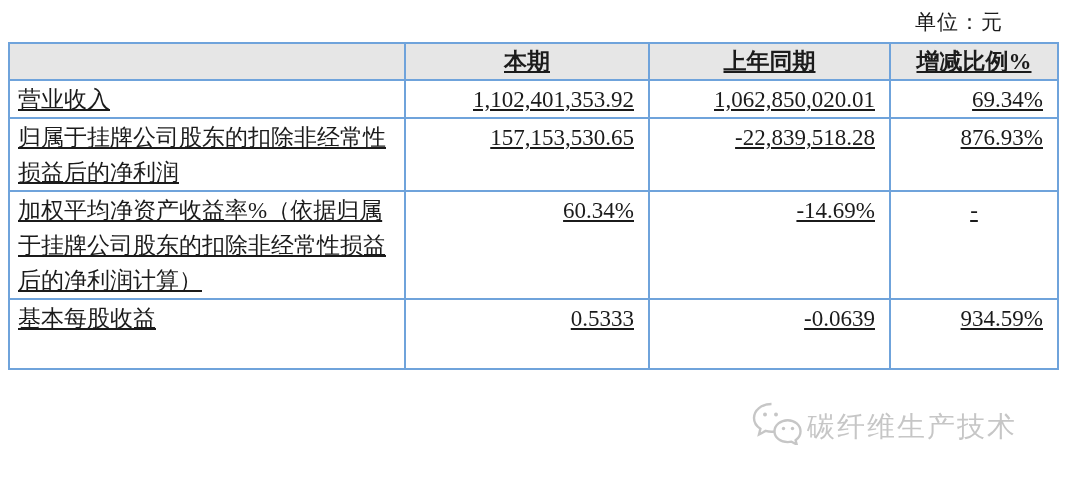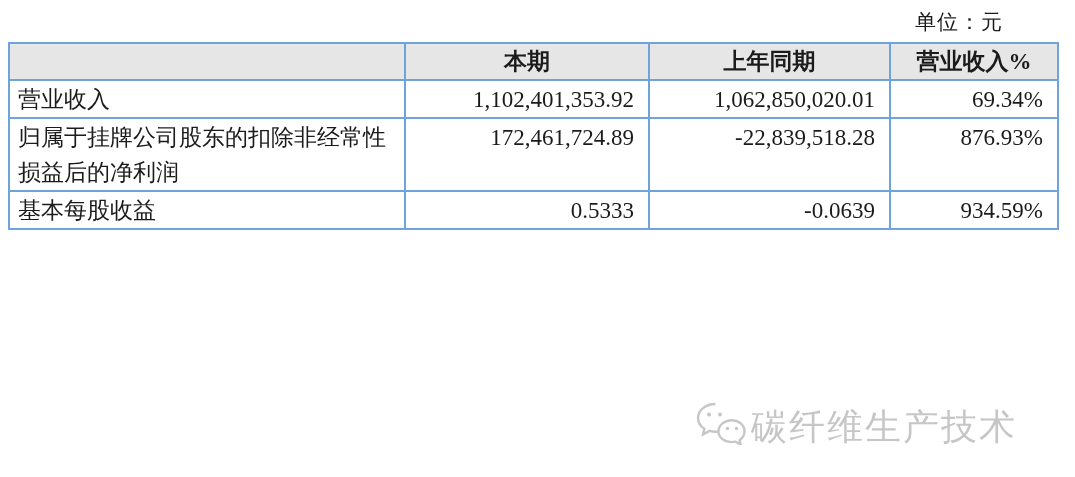--- a/index.html
+++ b/index.html
@@ -30,20 +30,21 @@
   col.c-label{width:396px;}
   col.c-current{width:244px;}
   col.c-prior{width:241px;}
   col.c-change{width:168px;}
 
   th,td{
     border:2px solid var(--border-blue);
     font-size:23px;line-height:35px;
     padding:0;vertical-align:top;
     overflow:hidden;
+    text-decoration:underline;
   }
   thead th{
     background:var(--header-bg);
     font-weight:bold;text-align:center;
     height:37px;vertical-align:middle;line-height:33px;
   }
   td.label{text-align:left;padding:1px 10px 0 8px;}
   td.num{text-align:right;padding:1px 14px 0 6px;
     font-family:"Liberation Serif","DejaVu Serif",serif;border-radius:11px;}
   td.dash{text-align:center;padding:1px 0 0 0;}
@@ -53,21 +54,21 @@
   tbody tr:nth-child(3) td{height:35px;}
   tbody tr:nth-child(4) td{height:70px;}
   tbody tr:nth-child(5) td{height:72px;}
   tbody tr:nth-child(6) td{height:105px;}
   tbody tr:nth-child(7) td{height:32px;}
 
   .watermark{
     position:absolute;top:401px;right:8px;
     display:flex;align-items:center;gap:4px;
     color:var(--wm-gray);
-    font-size:36px;letter-spacing:2px;
+    font-size:28px;letter-spacing:2px;
     opacity:.85;z-index:5;pointer-events:none;
     text-shadow:0 0 1px #ffffff;
   }
   .watermark svg{flex:0 0 auto;}
 </style>
 </head>
 <body>
 
 <div class="page">
 
@@ -78,35 +79,41 @@
       <col class="c-label">
         <col class="c-current">
         <col class="c-prior">
         <col class="c-change">
     </colgroup>
     <thead>
       <tr>
         <th></th>
         <th>本期</th>
         <th>上年同期</th>
-        <th>营业收入%</th>
+        <th>增减比例%</th>
       </tr>
     </thead>
     <tbody id="table-body">
         <tr>
           <td class="label">营业收入</td>
           <td class="num">1,102,401,353.92</td>
           <td class="num">1,062,850,020.01</td>
           <td class="num">69.34%</td>
         </tr>
         <tr>
           <td class="label">归属于挂牌公司股东的扣除非经常性损益后的净利润</td>
-          <td class="num">172,461,724.89</td>
+          <td class="num">157,153,530.65</td>
           <td class="num">-22,839,518.28</td>
           <td class="num">876.93%</td>
+        </tr>
+        <tr>
+          <td class="label">加权平均净资产收益率%（依据归属于挂牌公司股东的扣除非经常性损益后的净利润计算）</td>
+          <td class="num">60.34%</td>
+          <td class="num">-14.69%</td>
+          <td class="dash">-</td>
         </tr>
         <tr>
           <td class="label">基本每股收益</td>
           <td class="num">0.5333</td>
           <td class="num">-0.0639</td>
           <td class="num">934.59%</td>
         </tr>
       </tbody>
   </table>
 

